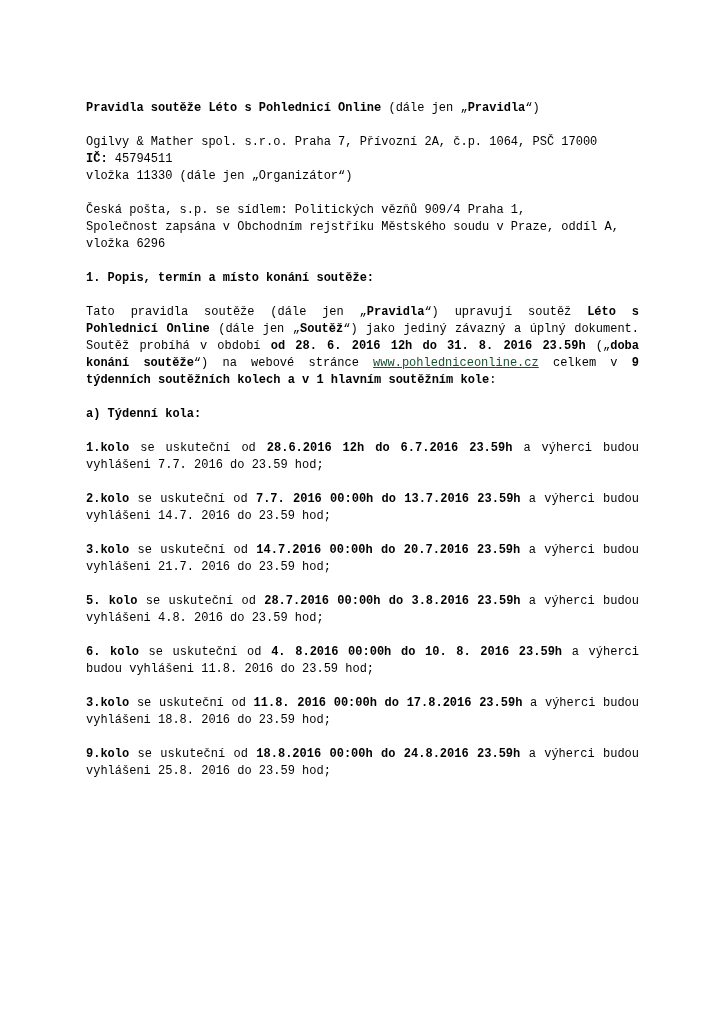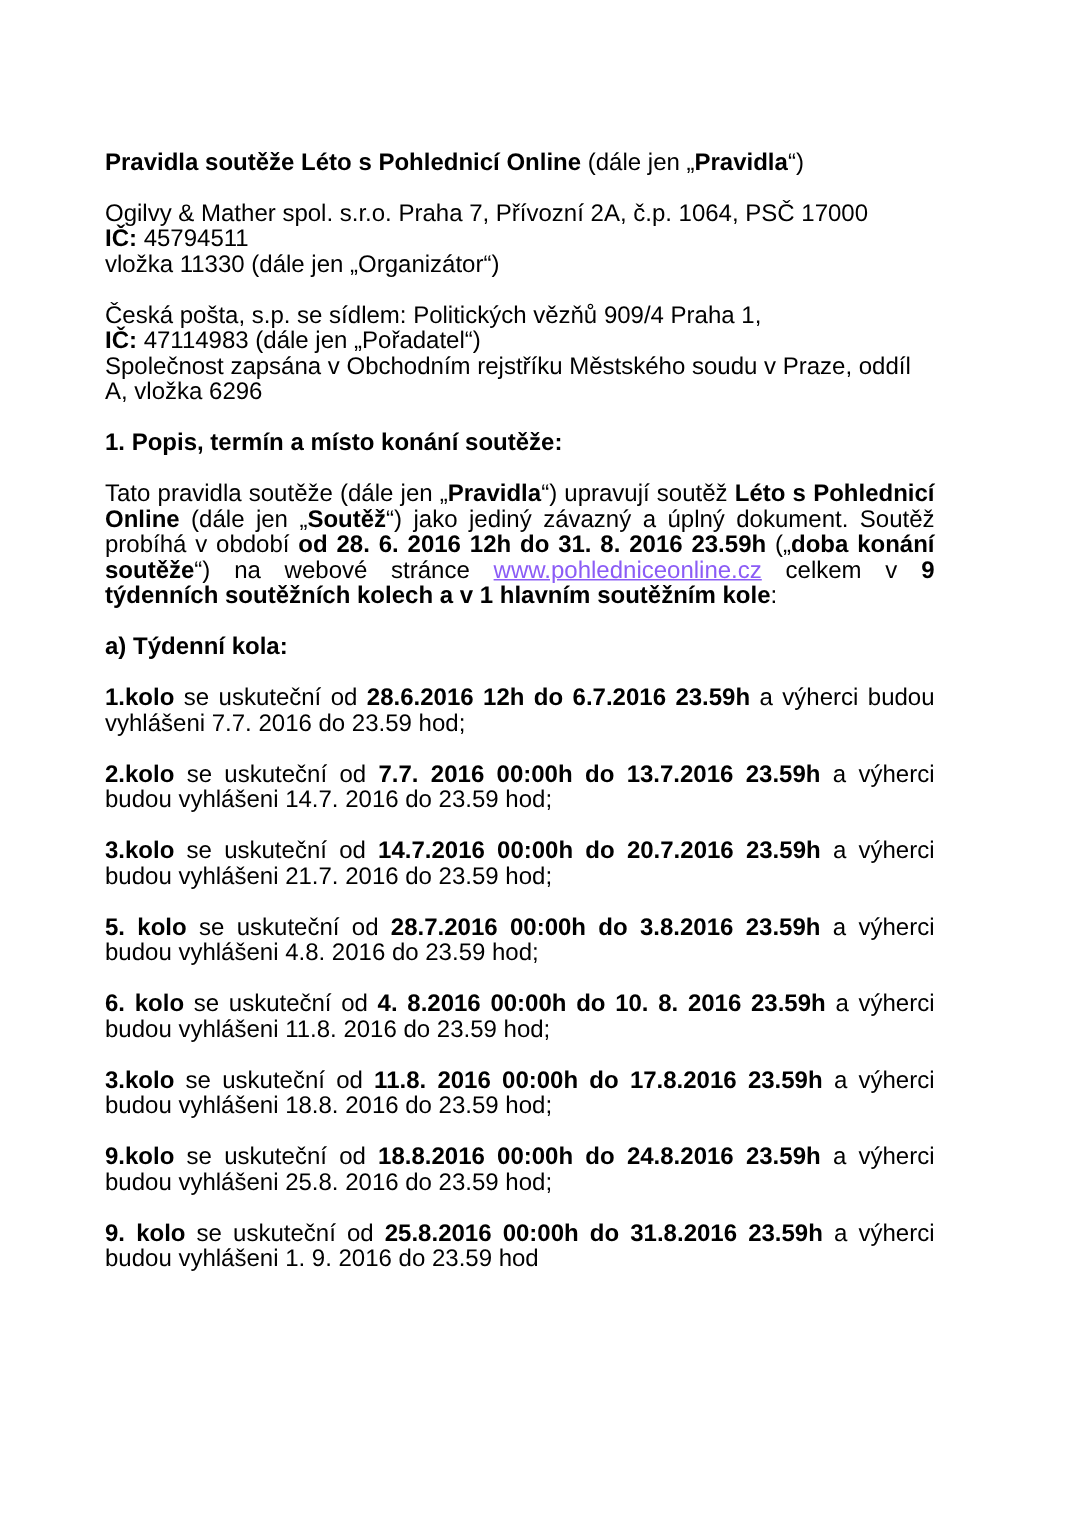--- a/index.html
+++ b/index.html
@@ -1,45 +1,44 @@
 <!DOCTYPE html>
 <html><head>
 <meta charset="utf-8">
 <style>
   html, body { margin: 0; padding: 0; background: #ffffff; }
   body { width: 725px; height: 1024px; position: relative; overflow: hidden; }
   .page {
-    position: absolute; left: 70px; top: 100px; width: 553px;
-    font-family: Liberation Sans, sans-serif; font-size: 16px; color: #000;
+    position: absolute; left: 86px; top: 100px; width: 553px;
+    font-family: Liberation Mono, monospace; font-size: 12px; color: #000;
     line-height: 17px;
   }
   p { margin: 0; }
   .gap { height: 17px; }
   .justify { text-align: justify; }
   b { font-weight: bold; }
-  a { color: #8b5cf6; text-decoration: underline; }
+  a { color: #14532d; text-decoration: underline; }
   .round { margin-bottom: 17px; text-align: justify; }
 </style>
 </head>
 <body>
 
 <div class="page">
   <p><b>Pravidla soutěže Léto s Pohlednicí Online</b><span> (dále jen „</span><b>Pravidla</b><span>“)</span></p>
   <div class="gap"></div>
 
   <div>
     <p>Ogilvy &amp; Mather spol. s.r.o. Praha 7, Přívozní 2A, č.p. 1064, PSČ 17000</p>
     <p><b>IČ:</b><span> 45794511</span></p>
     <p>vložka 11330 (dále jen „Organizátor“)</p>
   </div>
   <div class="gap"></div>
 
   <div>
     <p>Česká pošta, s.p. se sídlem: Politických vězňů 909/4 Praha 1,</p>
-    <p><b>IČ:</b><span> 47114983 (dále jen „Pořadatel“)</span></p>
     <p>Společnost zapsána v Obchodním rejstříku Městského soudu v Praze, oddíl A, vložka 6296</p>
   </div>
   <div class="gap"></div>
 
   <p><b>1. Popis, termín a místo konání soutěže:</b></p>
   <div class="gap"></div>
 
   <p class="justify"><span>Tato pravidla soutěže (dále jen „</span><b>Pravidla</b><span>“) upravují soutěž </span><b>Léto s Pohlednicí Online</b><span> (dále jen „</span><b>Soutěž</b><span>“) jako jediný závazný a úplný dokument. Soutěž probíhá v období </span><b>od 28. 6. 2016 12h do 31. 8. 2016 23.59h</b><span> („</span><b>doba konání soutěže</b><span>“) na webové stránce </span><a>www.pohledniceonline.cz</a><span>  celkem v </span><b>9 týdenních soutěžních kolech a v 1 hlavním soutěžním kole</b><span>:</span></p>
   <div class="gap"></div>
 
@@ -47,15 +46,14 @@
   <div class="gap"></div>
 
   <div id="rounds">
       <p class="round"><b>1.kolo</b><span> se uskuteční od </span><b>28.6.2016 12h do 6.7.2016 23.59h</b><span> a výherci budou vyhlášeni </span><span>7.7. 2016 do 23.59 hod;</span></p>
       <p class="round"><b>2.kolo</b><span> se uskuteční od </span><b>7.7. 2016 00:00h do 13.7.2016 23.59h</b><span> a výherci budou vyhlášeni </span><span>14.7. 2016 do 23.59 hod;</span></p>
       <p class="round"><b>3.kolo</b><span> se uskuteční od </span><b>14.7.2016 00:00h do 20.7.2016 23.59h</b><span> a výherci budou vyhlášeni </span><span>21.7. 2016 do 23.59 hod;</span></p>
       <p class="round"><b>5. kolo</b><span> se uskuteční od </span><b>28.7.2016 00:00h do 3.8.2016 23.59h</b><span> a výherci budou vyhlášeni </span><span>4.8. 2016 do 23.59 hod;</span></p>
       <p class="round"><b>6. kolo</b><span> se uskuteční od </span><b>4. 8.2016 00:00h do 10. 8. 2016 23.59h</b><span> a výherci budou vyhlášeni </span><span>11.8. 2016 do 23.59 hod;</span></p>
       <p class="round"><b>3.kolo</b><span> se uskuteční od </span><b>11.8. 2016 00:00h do 17.8.2016 23.59h</b><span> a výherci budou vyhlášeni </span><span>18.8. 2016 do 23.59 hod;</span></p>
       <p class="round"><b>9.kolo</b><span> se uskuteční od </span><b>18.8.2016 00:00h do 24.8.2016 23.59h</b><span> a výherci budou vyhlášeni </span><span>25.8. 2016 do 23.59 hod;</span></p>
-      <p class="round"><b>9. kolo</b><span> se uskuteční od </span><b>25.8.2016 00:00h do 31.8.2016 23.59h</b><span> a výherci budou vyhlášeni </span><span>1. 9. 2016 do 23.59 hod</span></p>
     </div>
 </div>
 
 </body></html>

